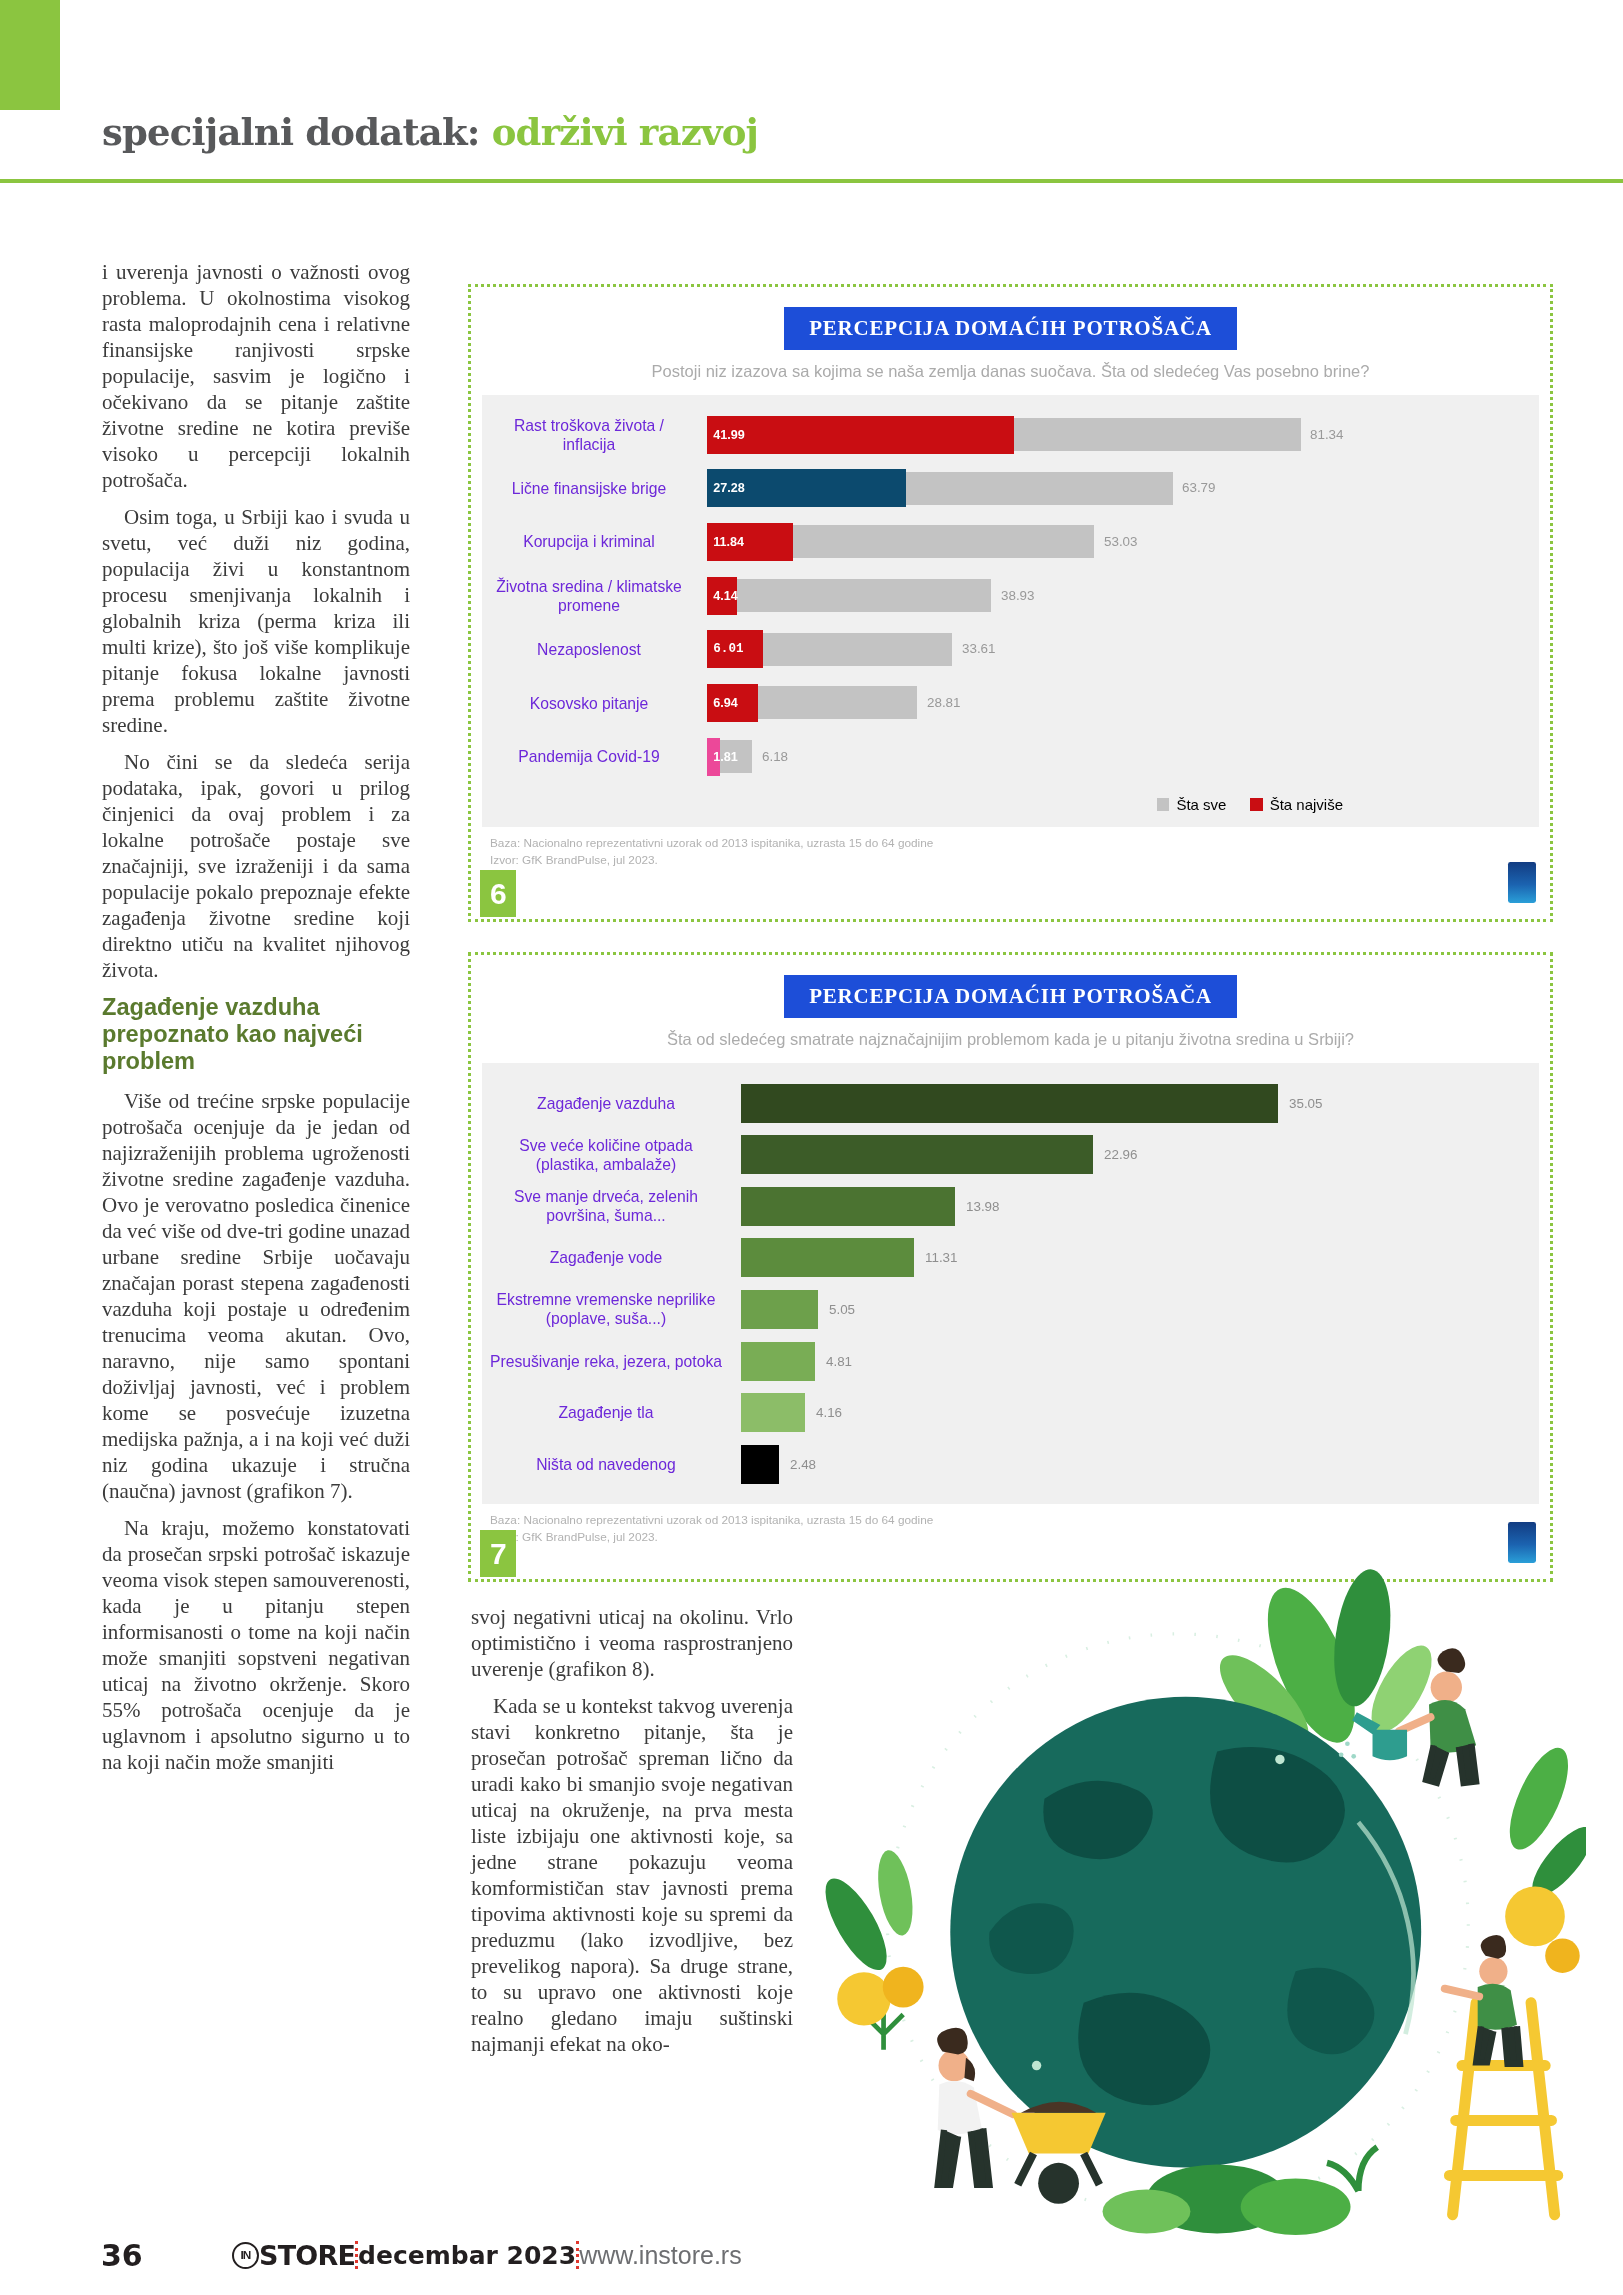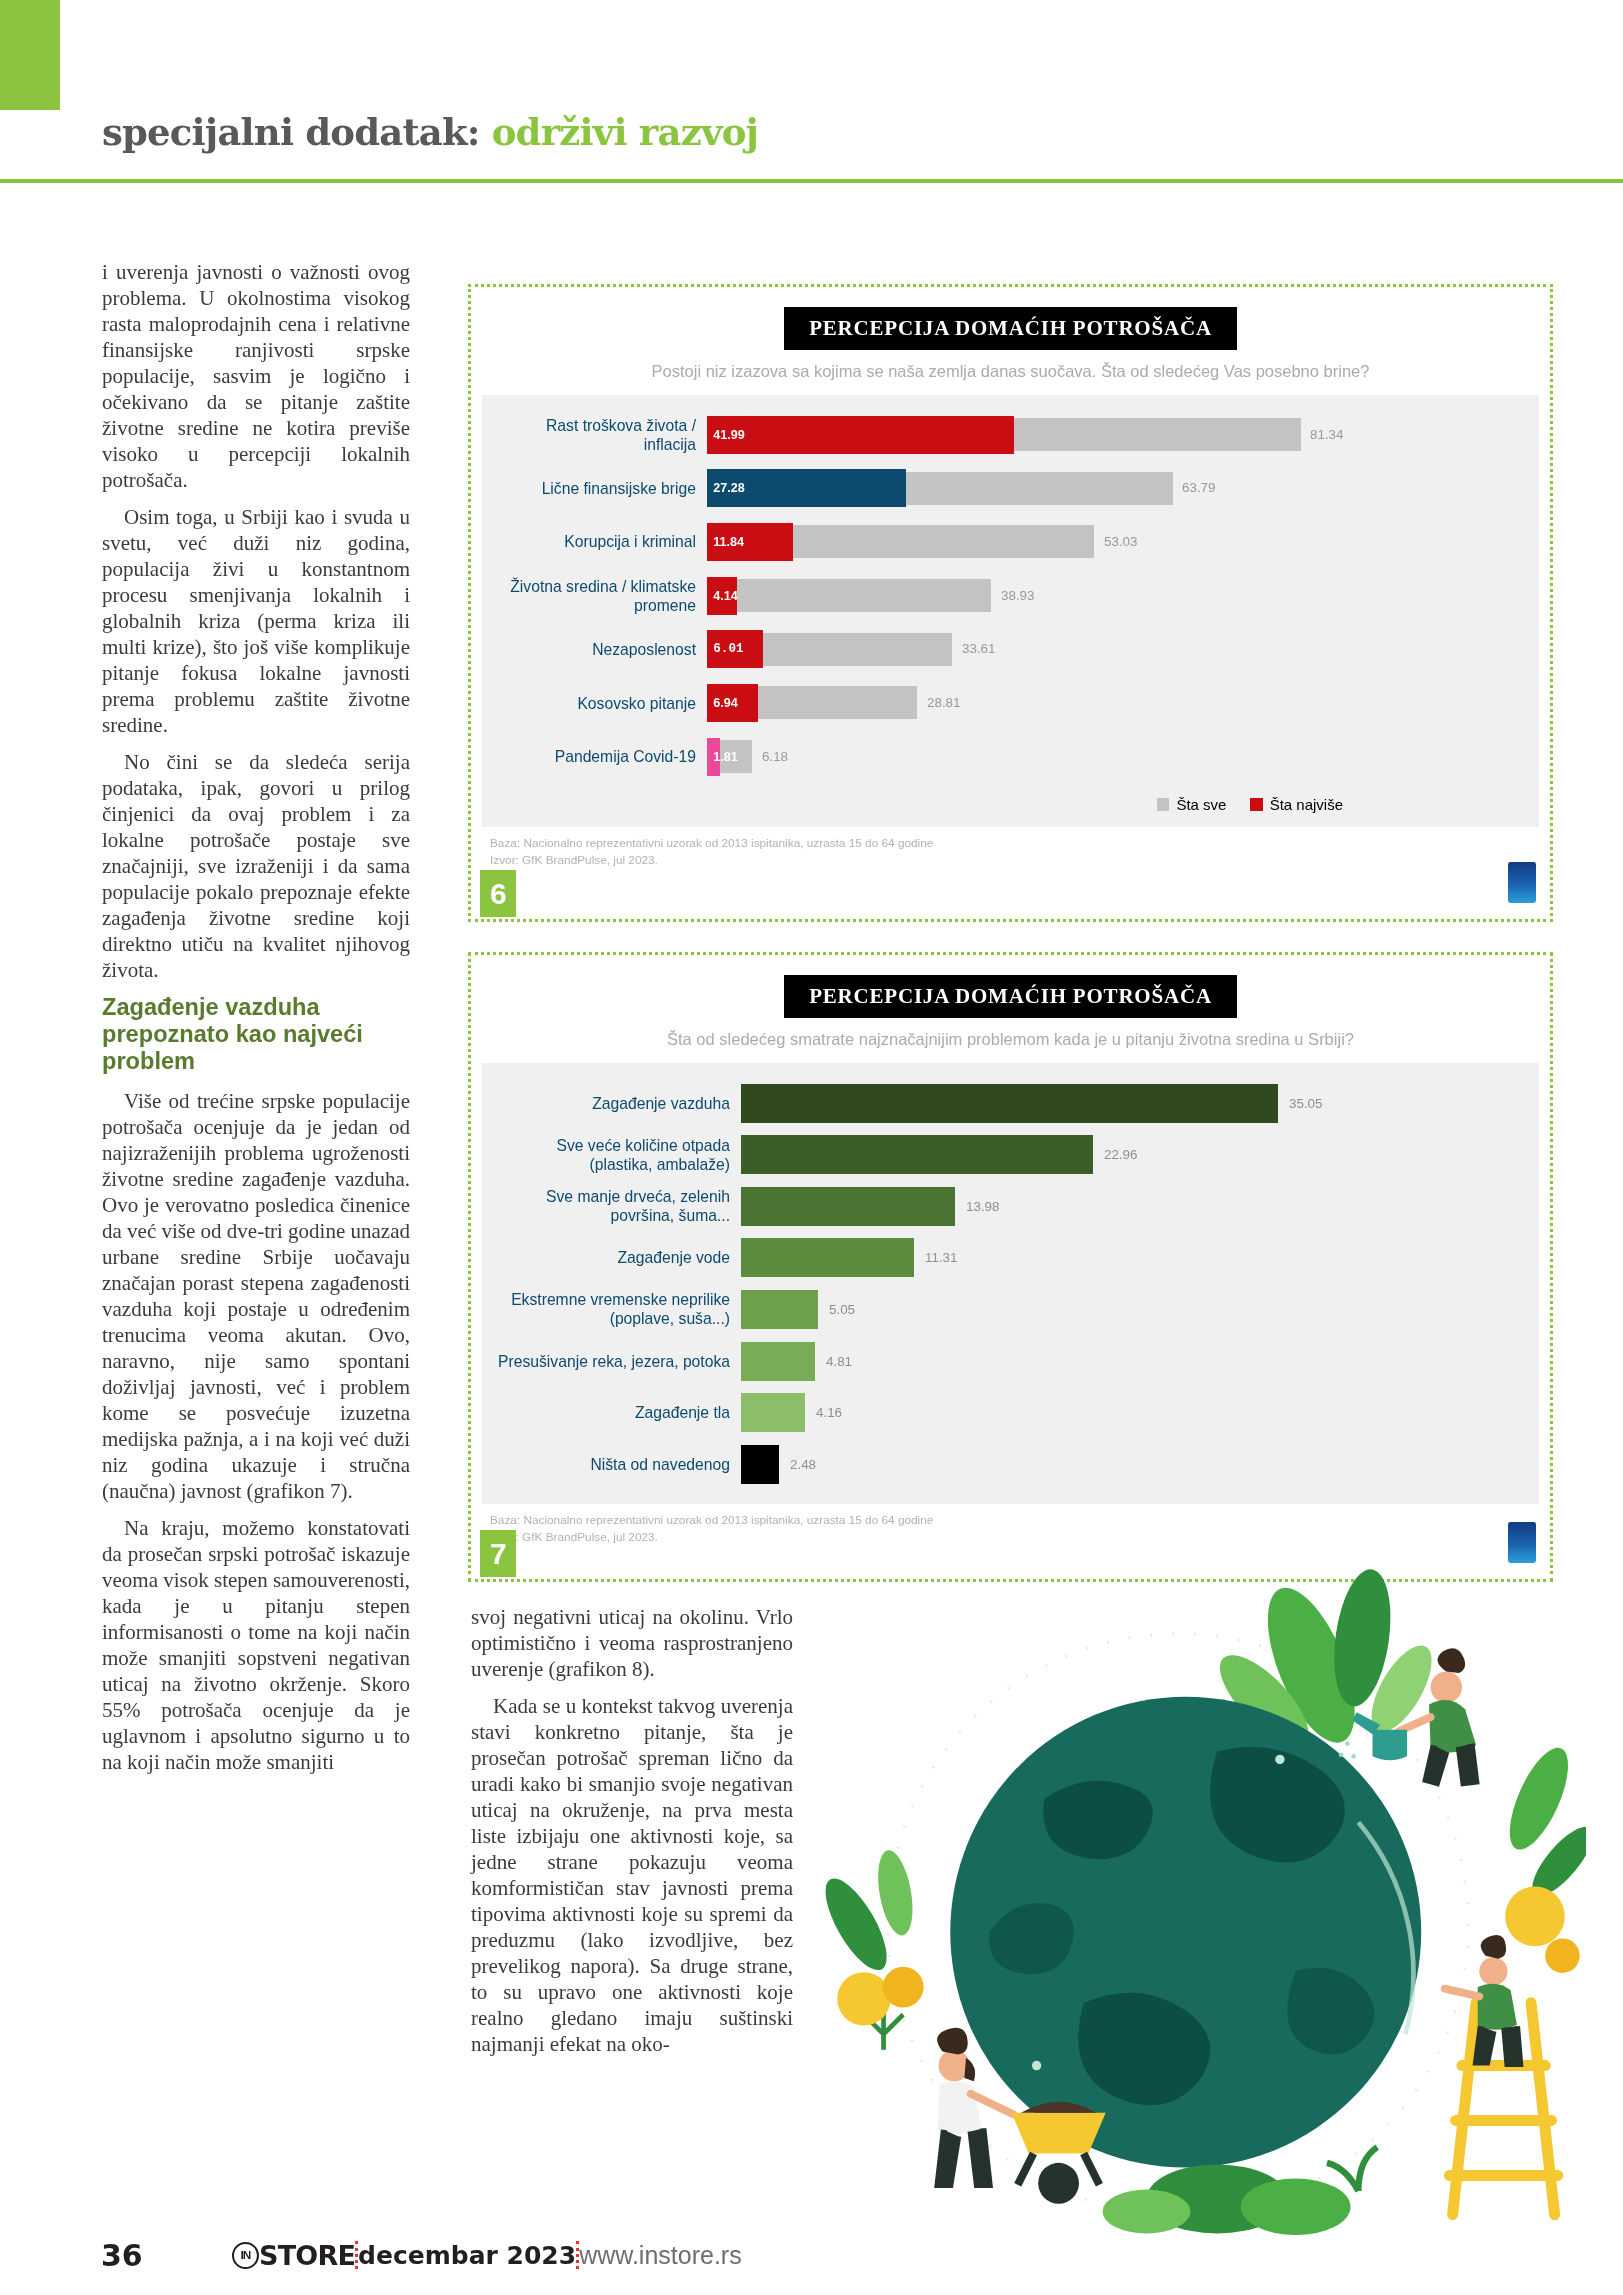--- a/index.html
+++ b/index.html
@@ -21,28 +21,28 @@
   #col1{left:102px;top:259px;width:308px;}
   #col2{left:471px;top:1604px;width:322px;}
   .subhead{font-family:"Liberation Sans",sans-serif;font-weight:bold;color:#5a7a2e;
            font-size:23.6px;line-height:27px;margin:7.9px 0 12.6px 0;text-align:left;}
 
   
   .chart-box{position:absolute;left:468px;width:1085px;border:3.1px dotted #8bc540;
              background:#ffffff;box-sizing:border-box;}
   #chart6{top:284px;height:638px;}
   #chart7{top:952px;height:630px;}
-  .c-title{margin:20.4px auto 0 auto;display:table;background:#000000;color:#ffffff;
+  .c-title{margin:20.4px auto 0 auto;display:table;background:#1d4ed8;color:#ffffff;
            font-family:"Liberation Serif",serif;font-weight:bold;font-size:21px;
            letter-spacing:0.8px;padding:8.6px 25px;}
   .c-sub{margin-top:12.6px;text-align:center;color:#ababab;font-size:16.5px;}
   .plot{margin:14px 11px 0 11px;background:#f0f0f0;padding:20.4px 0 7.9px 0;}
   .bar-row{display:flex;align-items:center;margin-bottom:15.7px;}
   #chart7 .bar-row{margin-bottom:12.6px;}
-  .cat-label{text-align:right;color:#0c4a6e;font-size:15.7px;line-height:19px;
+  .cat-label{text-align:center;color:#6d28d9;font-size:15.7px;line-height:19px;
              padding-right:11px;flex:0 0 auto;}
   #chart6 .cat-label{width:214px;}
   #chart7 .cat-label{width:248px;}
   .track{position:relative;flex:1 1 auto;height:38px;}
   #chart7 .track{height:39px;}
   .bar{position:absolute;left:0;}
   .bar.gray{top:2.4px;height:33px;}
   .bar.red{top:0;height:38px;}
   .bar.solid{top:0;height:39px;}
   .rv{position:absolute;left:6.3px;top:0;height:38px;line-height:38px;color:#ffffff;

